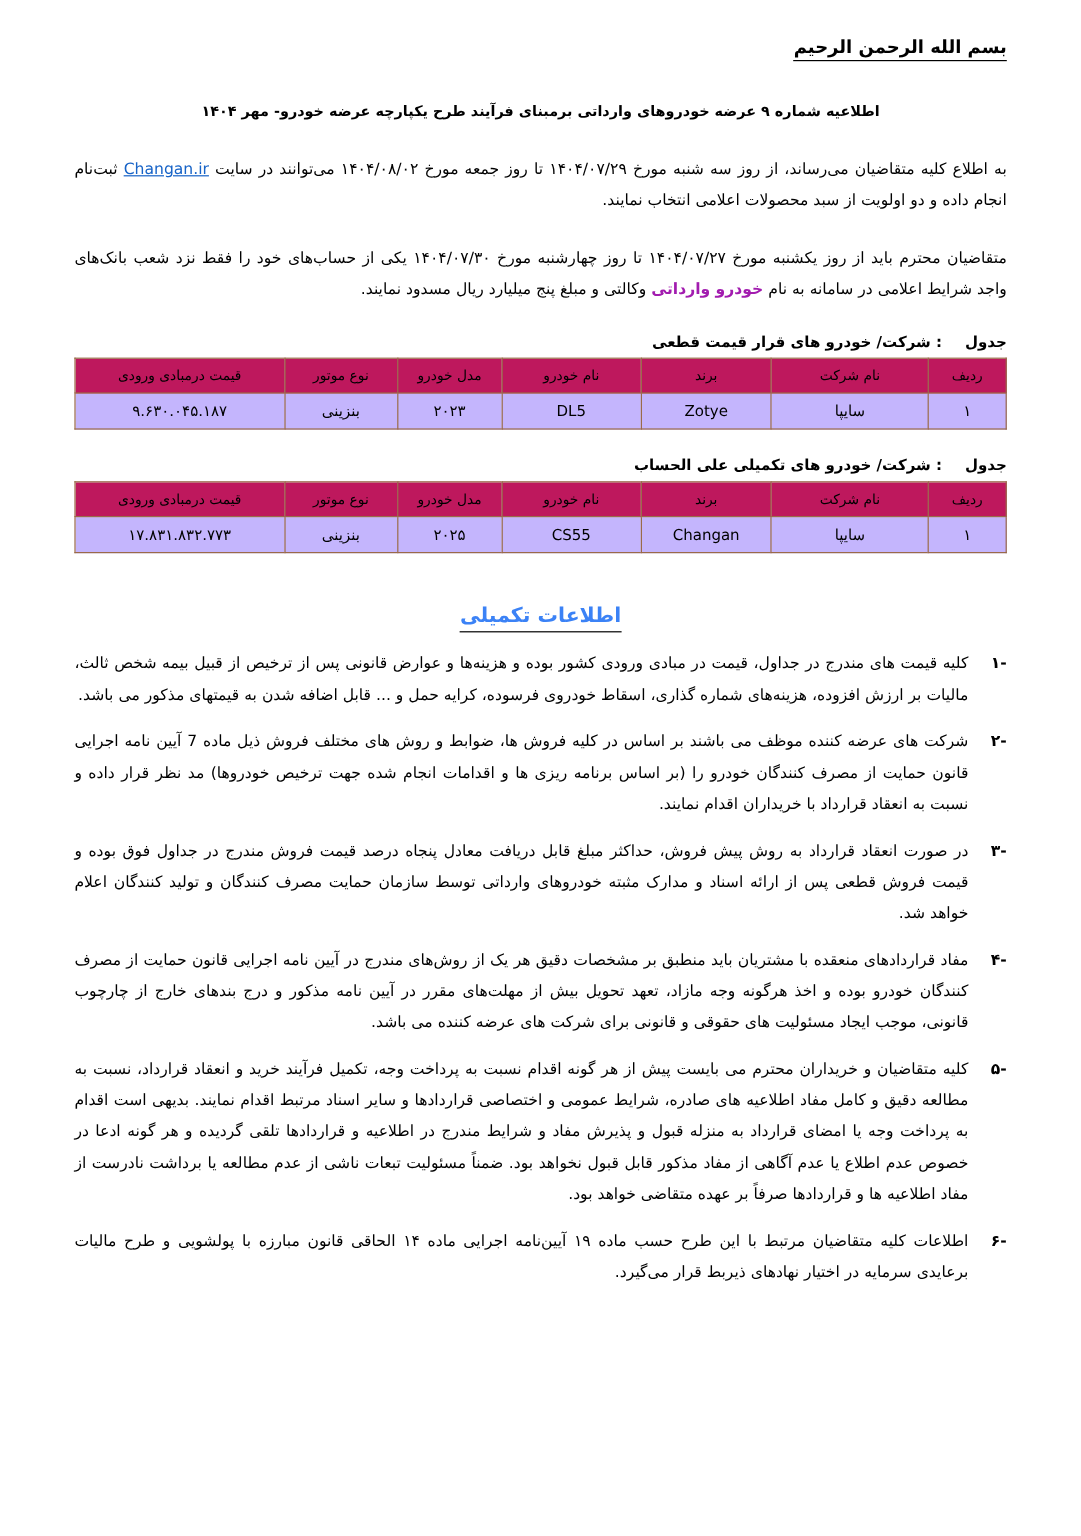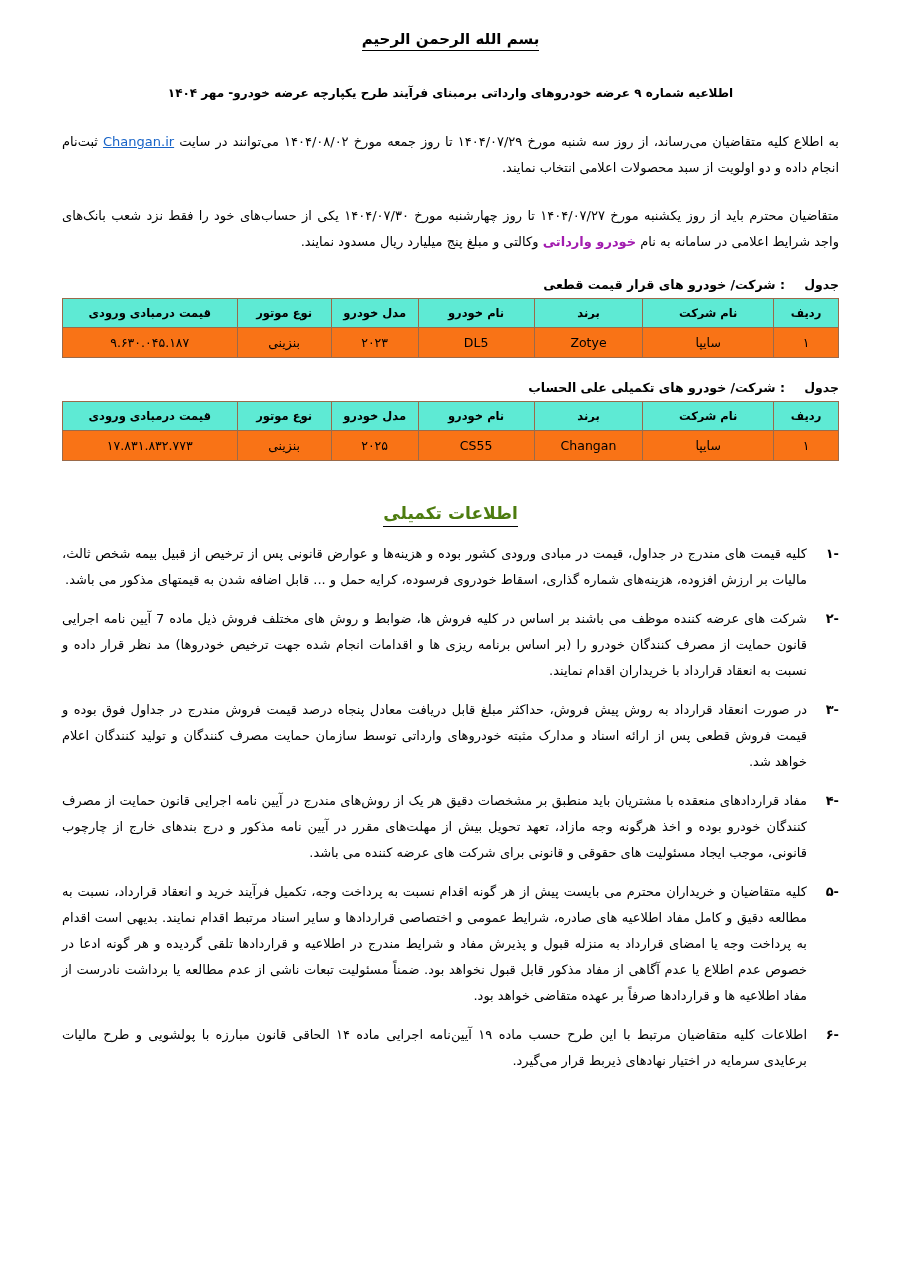--- a/index.html
+++ b/index.html
@@ -14,21 +14,21 @@
     width: 901px;
     min-height: 1280px;
     background: #ffffff;
     margin: 0 auto;
     position: relative;
     box-sizing: border-box;
     padding: 22px 62px 40px 62px;
     direction: rtl;
   }
   .bismillah {
-    text-align: center;
+    text-align: right;
     font-weight: bold;
     font-size: 15px;
     color: #000;
     margin: 8px 0 0 0;
     letter-spacing: 0;
   }
   .bismillah span {
     border-bottom: 1px solid #000;
     padding-bottom: 2px;
   }
@@ -80,42 +80,42 @@
     direction: rtl;
   }
   table.offer th, table.offer td {
     border: 1px solid #9a6a4a;
     text-align: center;
     font-size: 12px;
     padding: 7px 3px;
     color: #000;
   }
   table.offer th {
-    background: #5eead4;
-    font-weight: bold;
+    background: #be185d;
+    font-weight: normal;
     font-size: 11.5px;
   }
   table.offer td {
-    background: #f97316;
+    background: #c4b5fd;
     font-size: 12.5px;
   }
   .col-row { width: 8%; }
   .col-company { width: 17%; }
   .col-brand { width: 14%; }
   .col-carname { width: 15%; }
   .col-model { width: 11%; }
   .col-engine { width: 12%; }
   .col-price { width: 23%; }
 
   .section-title {
     text-align: center;
     font-weight: bold;
     font-size: 17px;
     margin: 42px 0 18px 0;
-    color: #4d7c0f;
+    color: #3b82f6;
   }
   .section-title span {
     border-bottom: 1.5px solid #000;
     padding-bottom: 3px;
   }
   ol.notes {
     list-style: none;
     margin: 0;
     padding: 0;
   }

